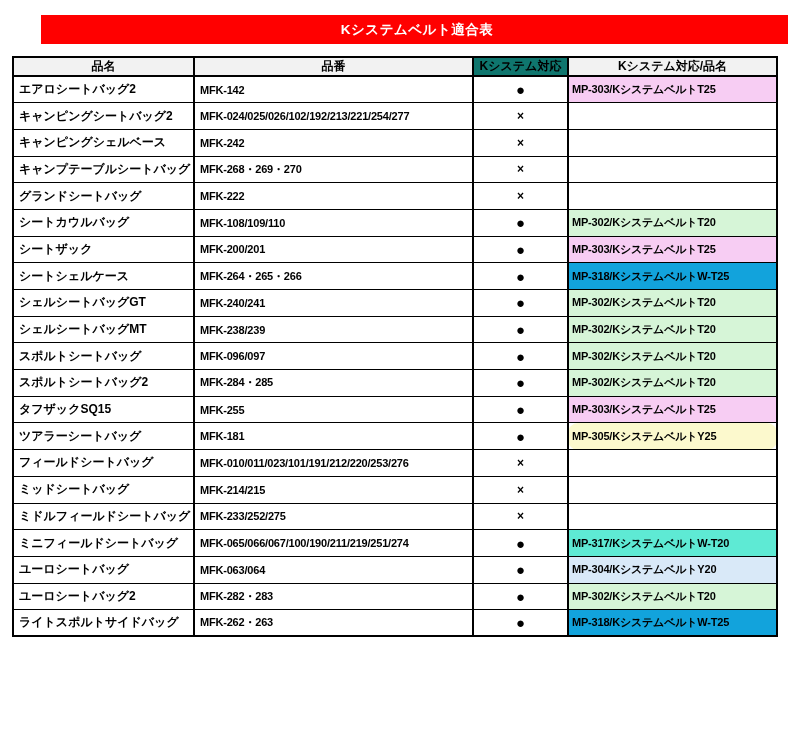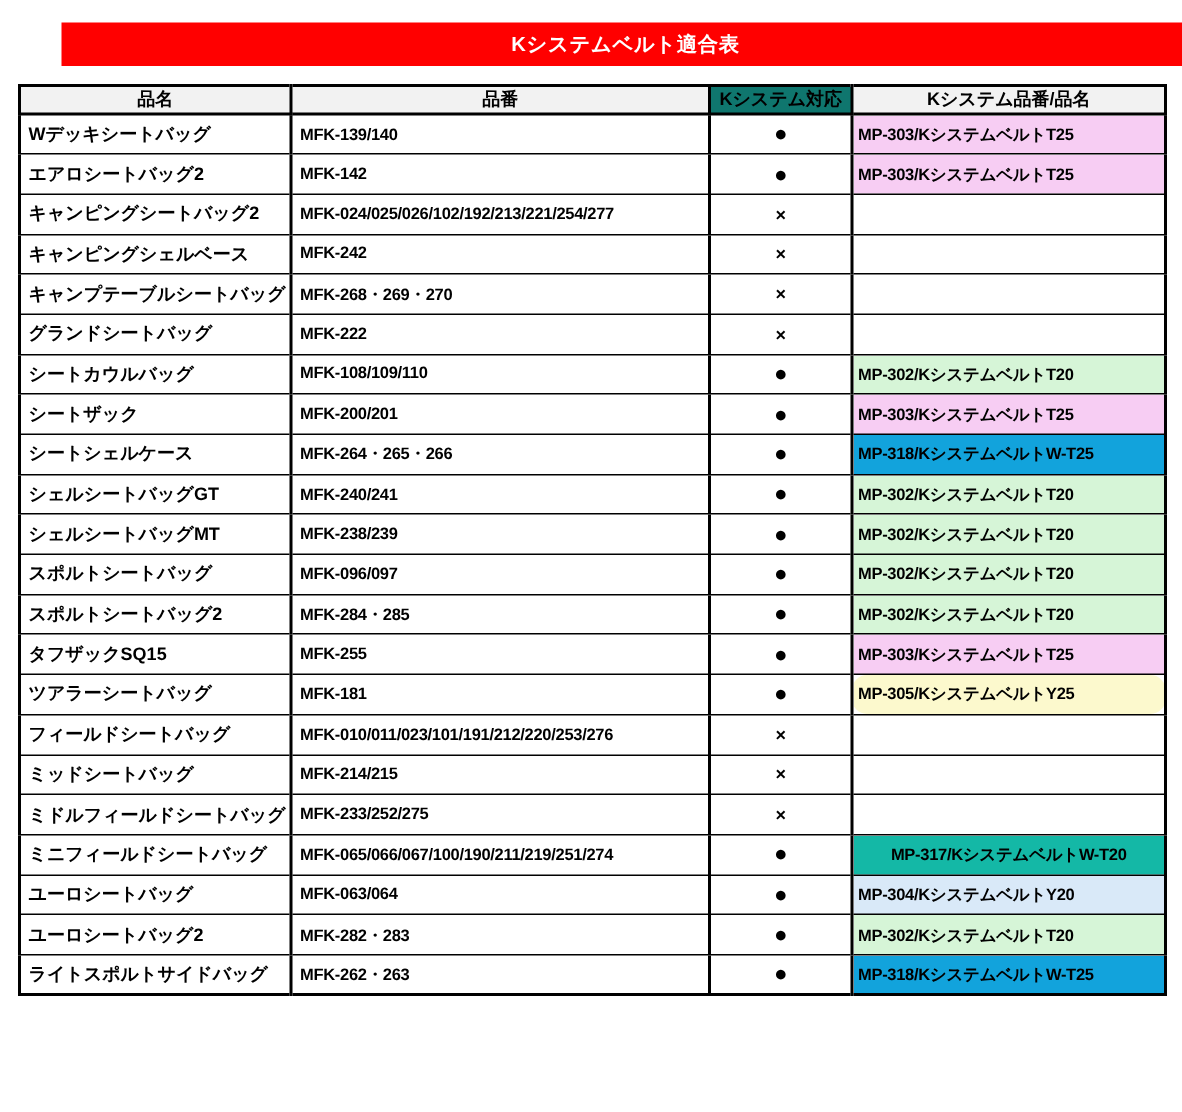--- a/index.html
+++ b/index.html
@@ -71,31 +71,25 @@
       <col style="width:181px">
       <col style="width:279px">
       <col style="width:95px">
       <col style="width:209px">
     </colgroup>
     <thead>
       <tr>
         <th style="background: rgb(242, 242, 242);">品名</th>
         <th style="background: rgb(242, 242, 242);">品番</th>
         <th style="background: #0f766e; text-align: center;">Kシステム対応</th>
-        <th style="background: rgb(242, 242, 242);">Kシステム品番/品名</th>
+        <th style="background: rgb(242, 242, 242);">Kシステム対応/品名</th>
       </tr>
     </thead>
     <tbody id="tbody">
         <tr>
-          <td class="cell-name">Wデッキシートバッグ</td>
-          <td class="cell-part">MFK-139/140</td>
-          <td class="cell-compat mark-yes">●</td>
-          <td class="cell-belt" style="background: rgb(247, 205, 243);">MP-303/KシステムベルトT25</td>
-        </tr>
-        <tr>
           <td class="cell-name">エアロシートバッグ2</td>
           <td class="cell-part">MFK-142</td>
           <td class="cell-compat mark-yes">●</td>
           <td class="cell-belt" style="background: rgb(247, 205, 243);">MP-303/KシステムベルトT25</td>
         </tr>
         <tr>
           <td class="cell-name">キャンピングシートバッグ2</td>
           <td class="cell-part">MFK-024/025/026/102/192/213/221/254/277</td>
           <td class="cell-compat mark-no">×</td>
           <td class="cell-belt"></td>
@@ -187,21 +181,21 @@
         <tr>
           <td class="cell-name">ミドルフィールドシートバッグ</td>
           <td class="cell-part">MFK-233/252/275</td>
           <td class="cell-compat mark-no">×</td>
           <td class="cell-belt"></td>
         </tr>
         <tr>
           <td class="cell-name">ミニフィールドシートバッグ</td>
           <td class="cell-part">MFK-065/066/067/100/190/211/219/251/274</td>
           <td class="cell-compat mark-yes">●</td>
-          <td class="cell-belt" style="background: #14b8a6; text-align: center;">MP-317/KシステムベルトW-T20</td>
+          <td class="cell-belt" style="background: #5eead4;">MP-317/KシステムベルトW-T20</td>
         </tr>
         <tr>
           <td class="cell-name">ユーロシートバッグ</td>
           <td class="cell-part">MFK-063/064</td>
           <td class="cell-compat mark-yes">●</td>
           <td class="cell-belt" style="background: rgb(217, 233, 248);">MP-304/KシステムベルトY20</td>
         </tr>
         <tr>
           <td class="cell-name">ユーロシートバッグ2</td>
           <td class="cell-part">MFK-282・283</td>

